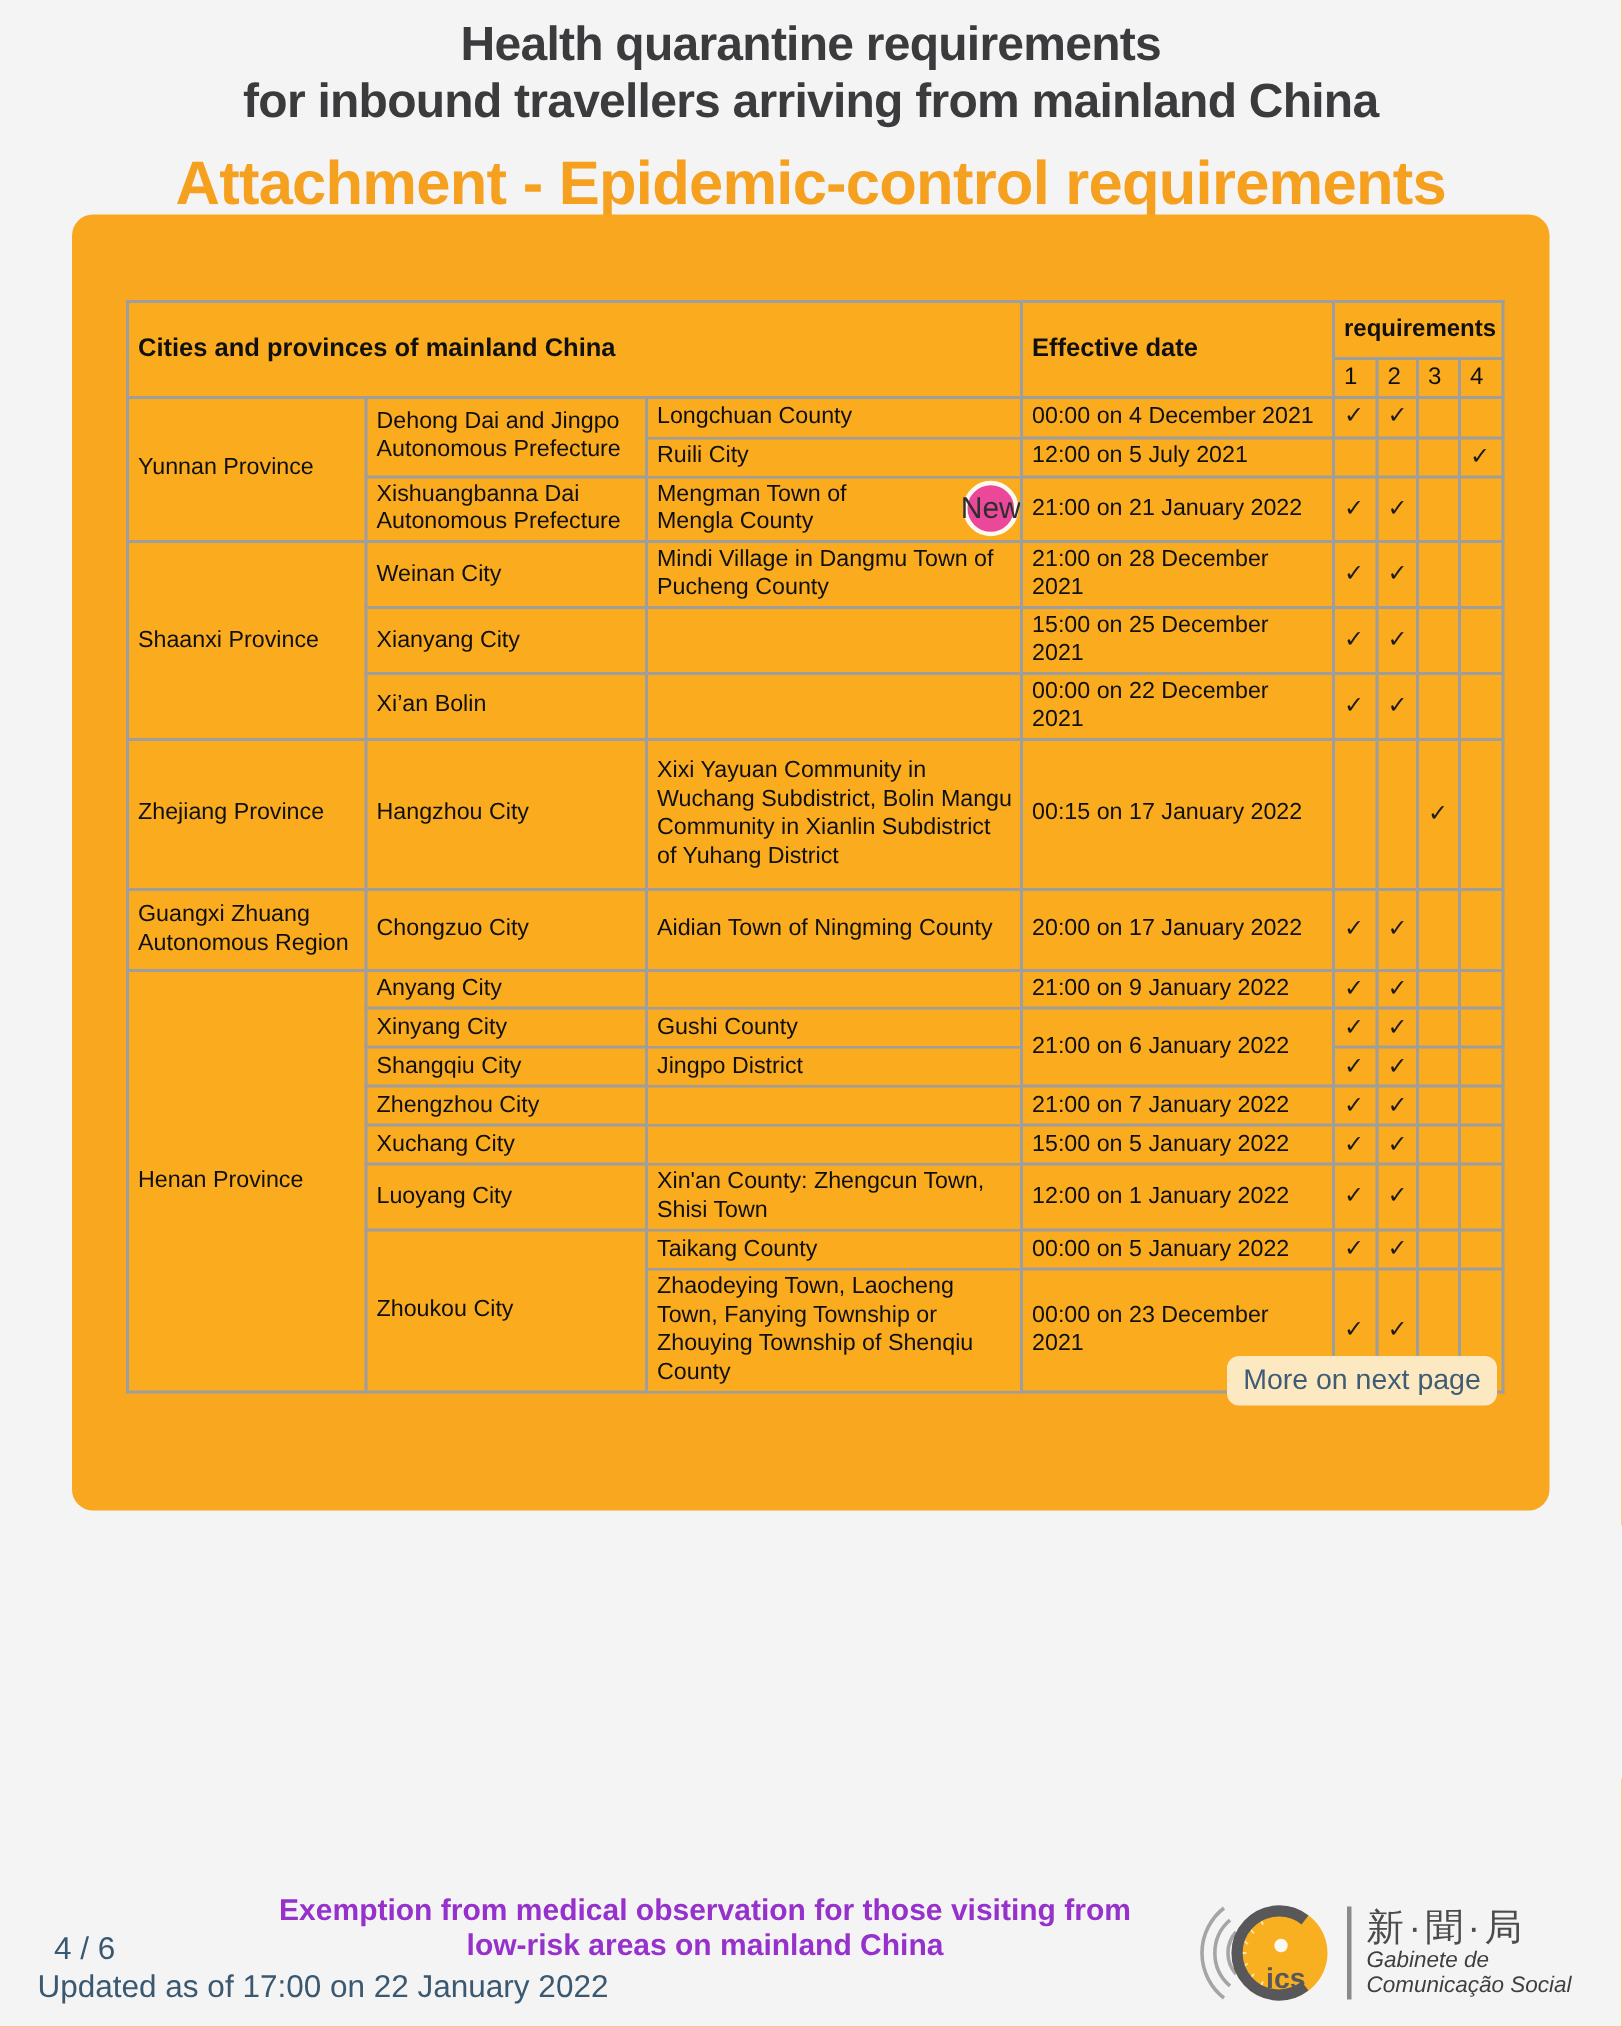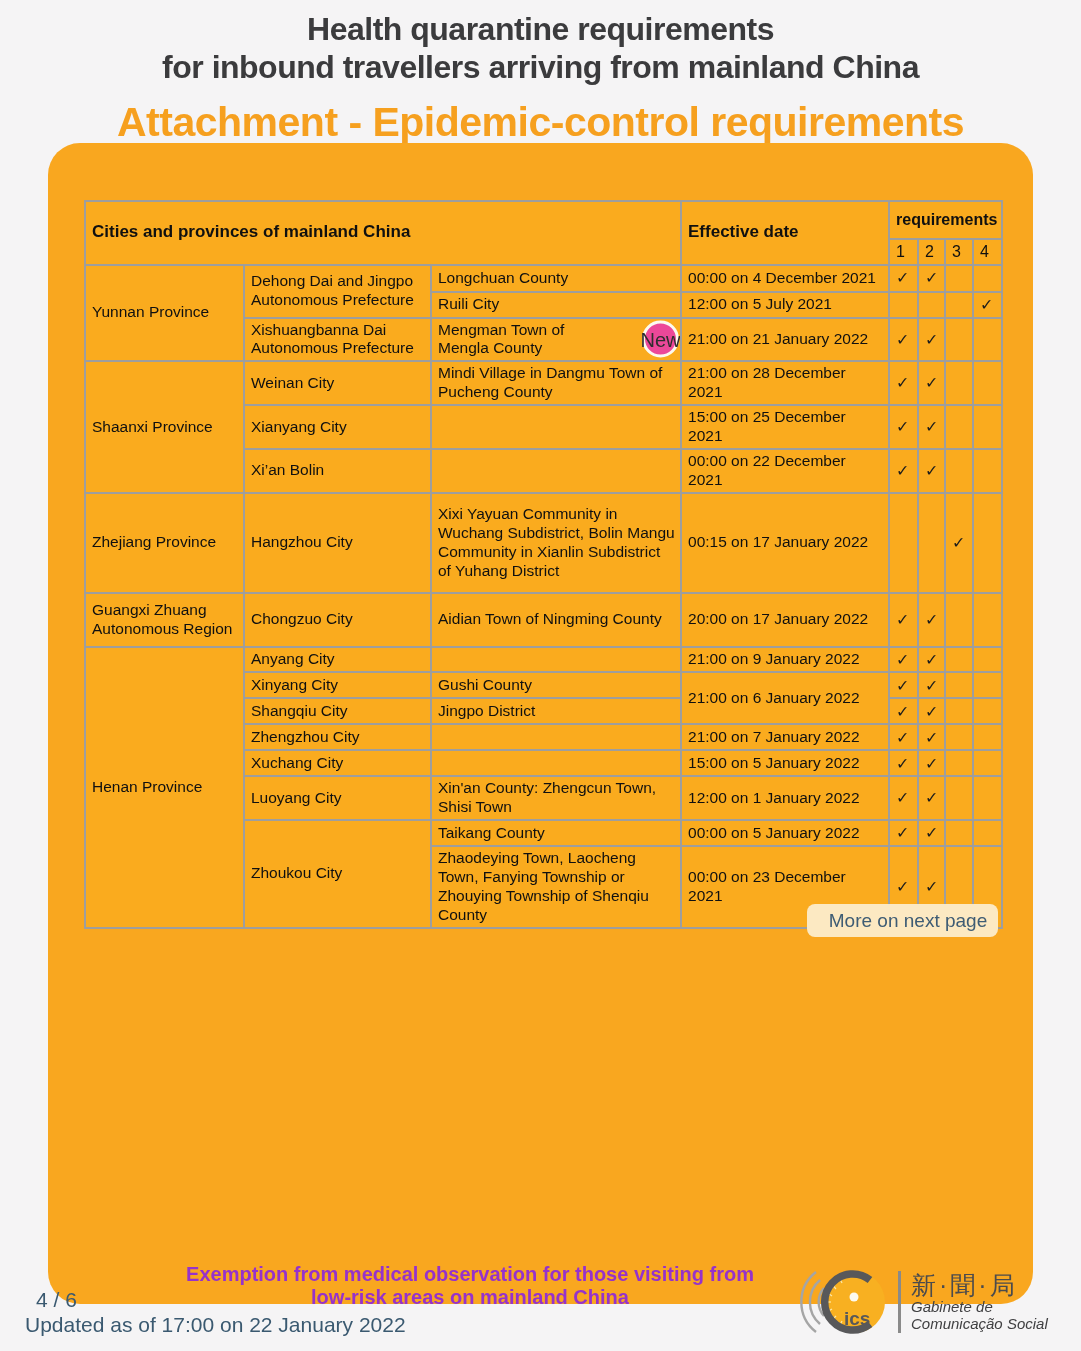--- a/index.html
+++ b/index.html
@@ -12,23 +12,23 @@
     color:#111;
   }
   
   .titles { position:absolute; top:10px; left:0; width:100%; text-align:center; }
   .title-line { font-size:32px; font-weight:bold; color:#3B3B3D; line-height:1.2; letter-spacing:-0.5px; }
   .subtitle { font-size:41px; font-weight:bold; color:#F6A01F; line-height:1.05; margin-top:14px; letter-spacing:-0.5px; }
 
   
   .card {
     position:absolute; left:48px; top:143px;
-    width:985px; height:1161px;
+    width:985px; height:864px;
     background:#F9A71F;
-    border-radius:32px;
+    border-radius:14px;
   }
 
   
   table.req {
     position:absolute; left:36px; top:57px;
     width:917px;
     border-collapse:collapse;
     table-layout:fixed;
     font-size:15.5px;
     color:#101010;
@@ -61,21 +61,21 @@
   }
 
   
   .more-btn {
     position:absolute; right:35px; top:761px;
     width:180px; height:33px;
     background:#FCE9C2;
     border-radius:8px;
     color:#3E5C74;
     font-size:19px;
-    display:flex; align-items:center; justify-content:center;padding-left:11px;
+    display:flex; align-items:center; justify-content:center;
   }
 
   
   .exemption {
     position:absolute; top:1263px; left:150px; width:640px;
     text-align:center;
     color:#9632CB; font-weight:bold; font-size:20px; line-height:1.17;
   }
   .page-num { position:absolute; left:36px; top:1288px; color:#3A5970; font-size:21px; }
   .updated  { position:absolute; left:25px; top:1313px; color:#3A5970; font-size:21px; }

